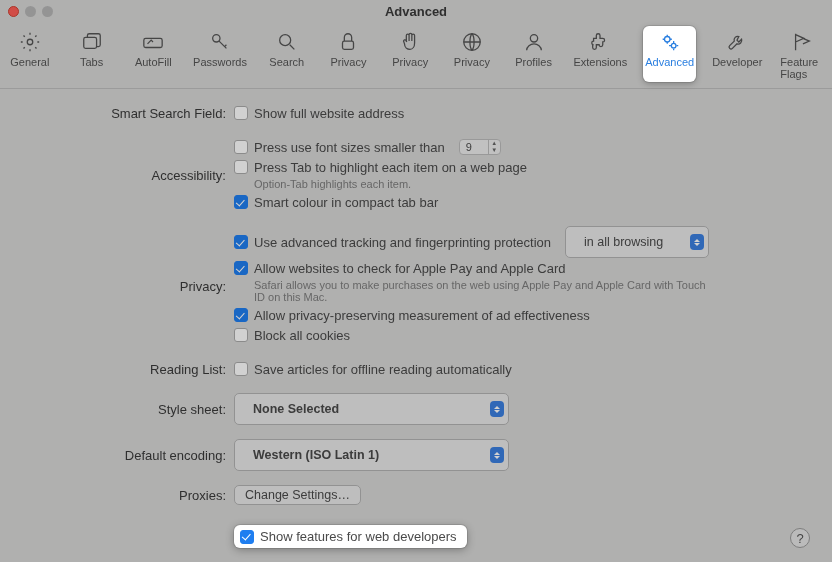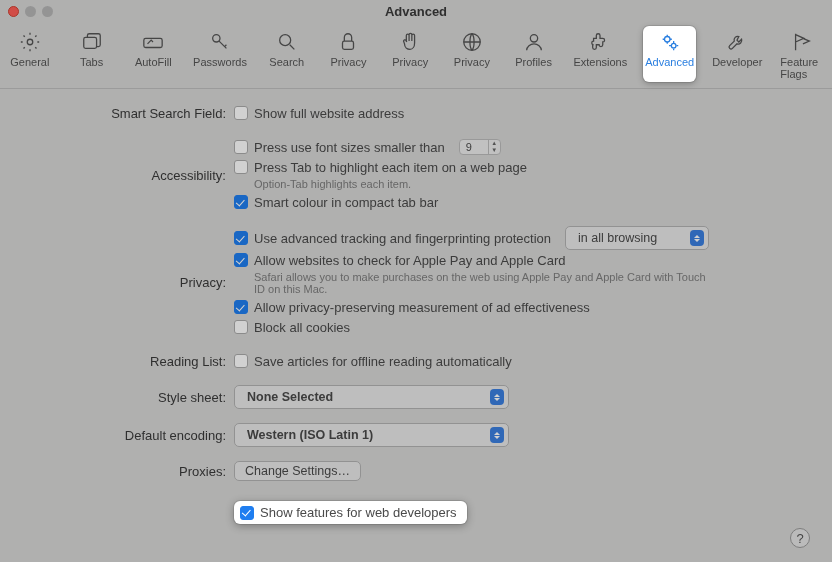--- a/index.html
+++ b/index.html
@@ -86,22 +86,22 @@
     border:1px solid #bbb; border-radius:4px;
     background:#ececec; font-size:11px;
     padding-left:6px; position:relative;
   }
   .num-field .step { position:absolute; right:0; top:0; bottom:0; width:12px;
     border-left:1px solid #bbb; display:flex; flex-direction:column;}
   .num-field .step div{flex:1; font-size:6px; text-align:center; line-height:6px; color:#666;}
   .select {
     display:inline-flex; align-items:center;
     border:1px solid #b3b3b3; border-radius:5px;
-    background:#e8e8e8; height:24px; font-size:12.5px;
-    padding: 0 4px 0 12px;
+    background:#e8e8e8; height:32px; font-size:12.5px;
+    padding: 0 4px 0 18px;
   }
   .select .arr {
     width:14px; height:16px; margin-left:6px;
     background:#3b7fe0; border-radius:4px;
     display:flex; flex-direction:column; align-items:center; justify-content:center;
     gap:1px;
   }
   .select .arr::before, .select .arr::after {
     content:""; width:0;height:0; border-left:3px solid transparent; border-right:3px solid transparent;
   }

